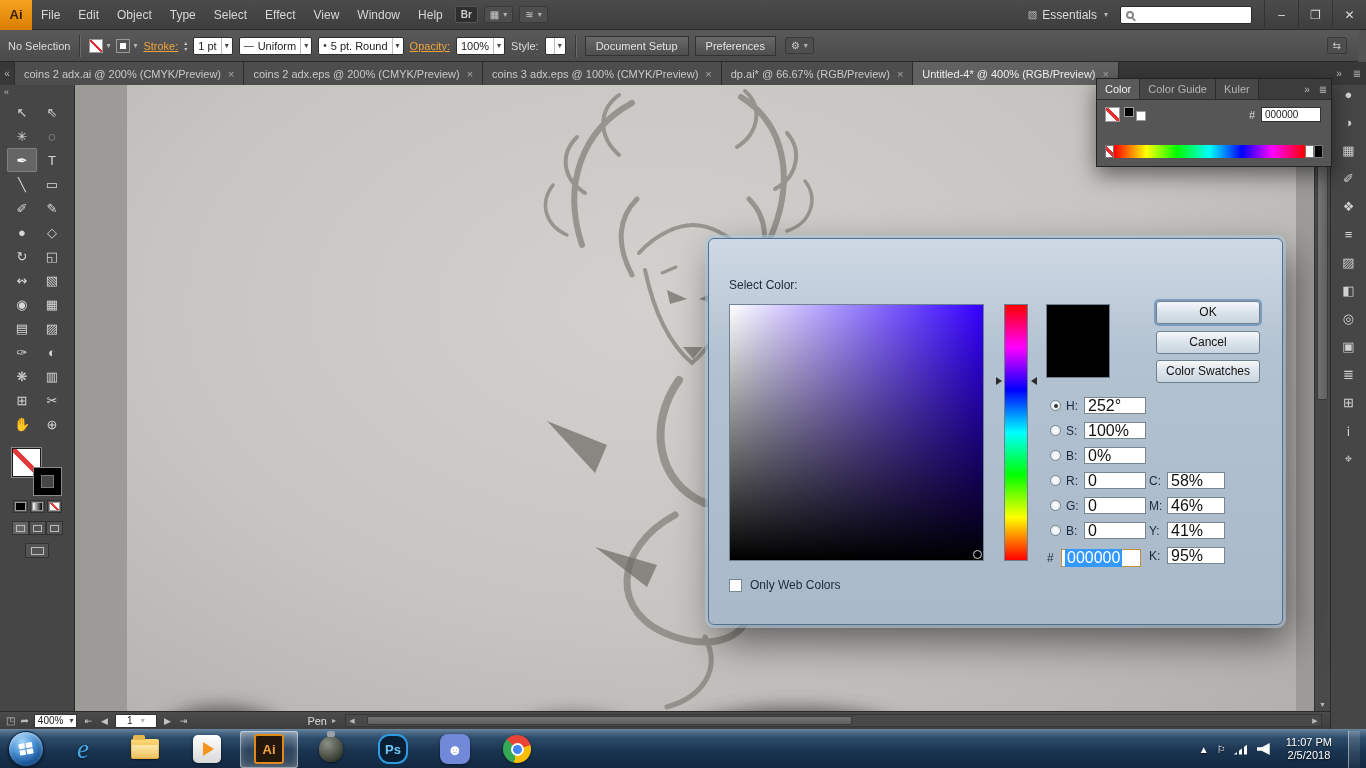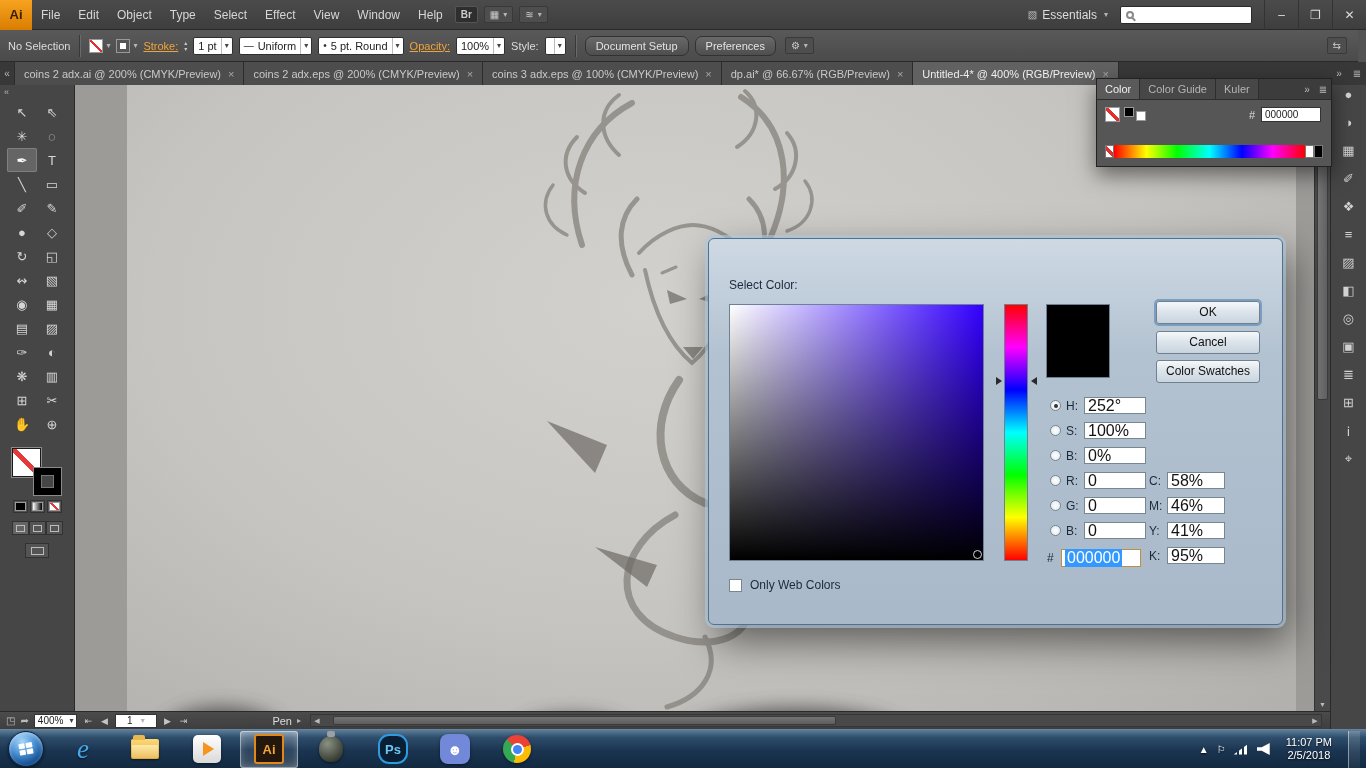--- a/index.html
+++ b/index.html
@@ -29,21 +29,21 @@
   .mini-swatch-btn{display:inline-flex;align-items:center;gap:1px}
   .sw{width:14px;height:14px;border:1px solid #999;display:inline-block;background:#fff}
   .none-sw{background:linear-gradient(45deg,transparent 43%,#e03030 43% 57%,transparent 57%),#fff}
   .stroke-sw{background:#fff;box-shadow:inset 0 0 0 3px #555}
   .cb-link{font-size:11px;color:#f0a43c;text-decoration:underline}
   .spin{display:inline-flex;flex-direction:column;font-size:6px;line-height:6px;color:#ccc}
   .field{height:18px;background:#fff;border:1px solid #2f2f2f;border-radius:2px;display:inline-flex;align-items:center;padding:0 0 0 4px;color:#222;font-size:11px;gap:4px}
   .field .fv{white-space:nowrap}
   .field .dd{border-left:1px solid #bbb;height:100%;display:flex;align-items:center;padding:0 3px;color:#444;margin:0}
   .field .dash{color:#333;font-size:10px}
-  .cb-btn{height:20px;background:linear-gradient(#696969,#4e4e4e);border:1px solid #323232;border-radius:7px;color:#e3e3e3;font-size:11px;padding:0 10px;font-family:inherit}
+  .cb-btn{height:20px;background:linear-gradient(#696969,#4e4e4e);border:1px solid #323232;border-radius:0;color:#e3e3e3;font-size:11px;padding:0 10px;font-family:inherit}
   .cb-spacer{flex:1}
 
   
   #tab-bar{position:absolute;top:62px;left:0;right:0;height:23px;background:#383838;display:flex;align-items:stretch;z-index:30}
   .tab-collapse{width:15px;display:flex;align-items:center;justify-content:center;color:#b5b5b5;font-size:10px;border-right:1px solid #2c2c2c}
   .doc-tab{display:flex;align-items:center;gap:7px;padding:0 9px;background:#4d4d4d;border-right:1px solid #2b2b2b;font-size:11px;color:#c9c9c9;white-space:nowrap}
   .doc-tab.active{background:#616161;color:#eee}
   .tab-close{font-size:11px;color:#a8a8a8}
   .tab-sp{flex:1}
   .tab-ov{width:18px;display:flex;align-items:center;justify-content:center;color:#b5b5b5;font-size:10px}
@@ -136,21 +136,21 @@
   .checkbox{width:13px;height:13px;background:#fff;border:1px solid #76878f}
   .wl{font-size:12px}
 
   
   #status-bar{position:absolute;left:0;right:36px;bottom:39px;height:18px;background:linear-gradient(#4b4b4b,#3e3e3e);border-top:1px solid #2a2a2a;display:flex;align-items:center;padding:0 4px 0 6px;gap:5px;color:#ccc;z-index:10}
   .sb-icon{font-size:10px;color:#bbb}
   .zoom-field{height:14px;background:#fff;border:1px solid #333;color:#222;font-size:10px;display:flex;align-items:center;padding:0 3px;gap:4px}
   .zoom-field .dd{color:#444}
   .nav-btn{font-size:9px;color:#c5c5c5;padding:0 2px}
   .ab-field{width:42px;height:14px;background:#fff;border:1px solid #333;color:#222;font-size:10px;display:flex;align-items:center;justify-content:center;gap:6px}
-  .tool-status{margin-left:78px;font-size:11px;color:#ddd}
+  .tool-status{margin-left:113px;font-size:11px;color:#ddd}
   .pop{font-size:8px;color:#bbb}
   .h-scroll{flex:1;height:13px;margin:0 4px;background:#494949;border:1px solid #363636;display:flex;align-items:center}
   .hs-arrow{width:12px;font-size:7px;color:#bbb;text-align:center}
   .hs-track{flex:1;height:100%;position:relative}
   .hs-thumb{position:absolute;left:1%;width:51%;top:1px;bottom:1px;background:linear-gradient(#747474,#5e5e5e);border:1px solid #3a3a3a;border-radius:2px}
 
   
   #taskbar{position:absolute;left:0;right:0;bottom:0;height:39px;background:linear-gradient(#5c7c98 0%,#2e4d6b 20%,#1a3450 55%,#122941 100%);border-top:1px solid rgba(170,205,235,.55);display:flex;align-items:center;z-index:100}
   .start-slot{width:52px;display:flex;align-items:center;justify-content:center}
   .start-orb{width:36px;height:36px;border-radius:50%;background:radial-gradient(circle at 38% 28%,#a6d6f9 0%,#4d94d8 38%,#1b5799 68%,#0c2c52 100%);border:1px solid #0a2440;box-shadow:inset 0 2px 4px rgba(255,255,255,.55),0 1px 3px rgba(0,0,0,.6);display:flex;align-items:center;justify-content:center}

